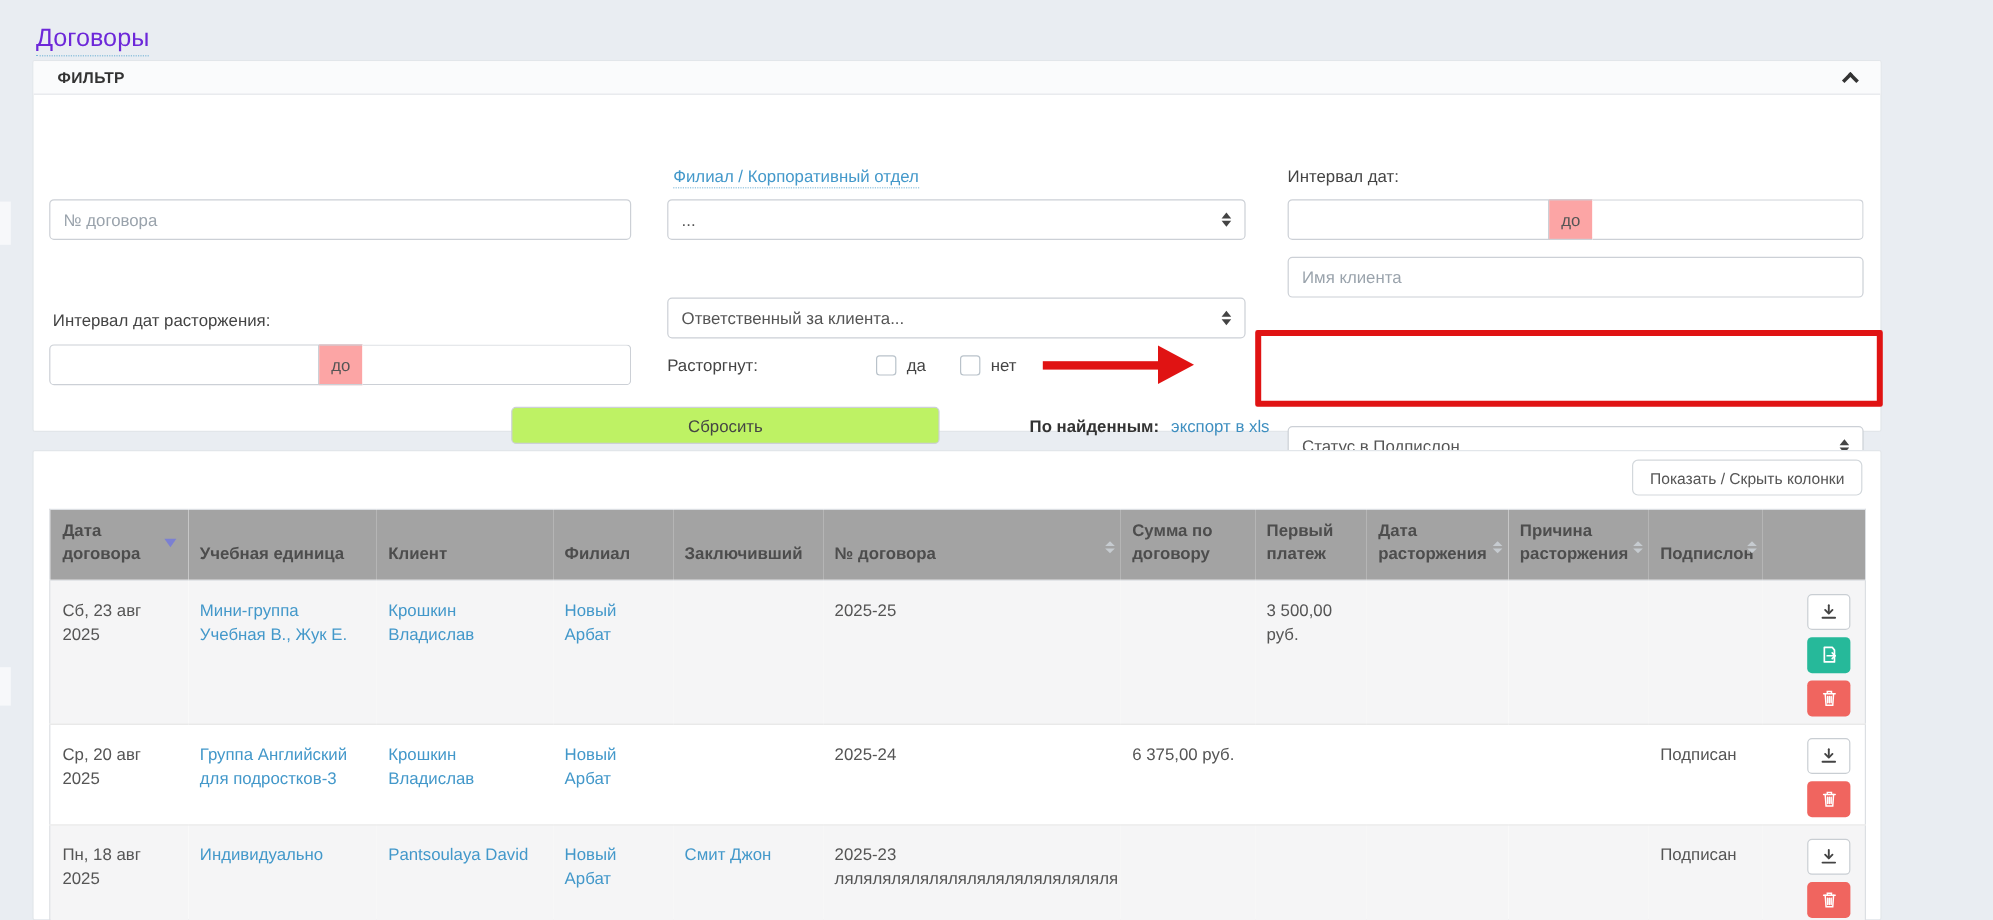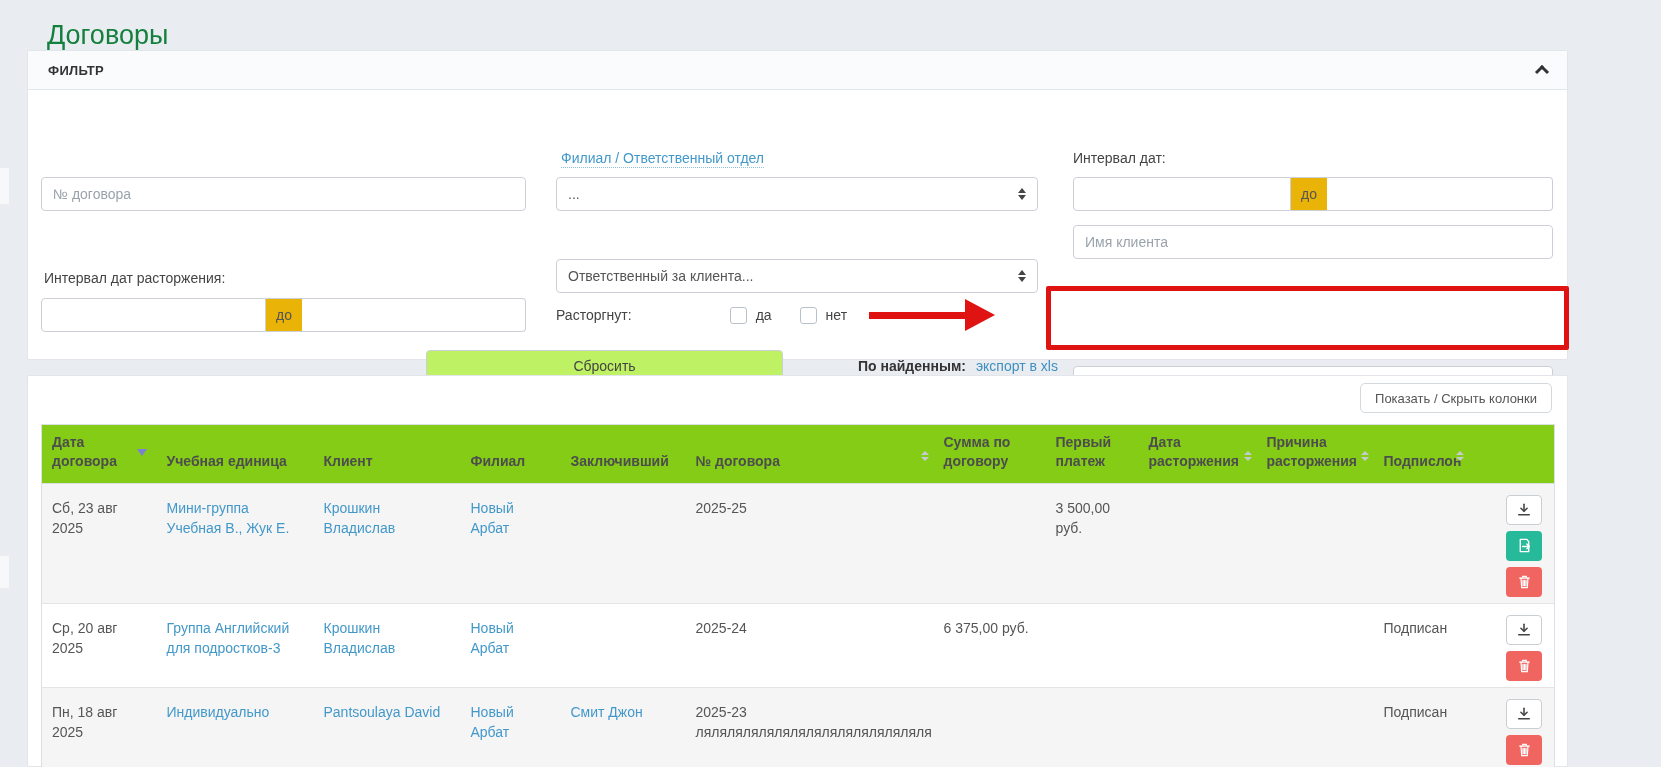--- a/index.html
+++ b/index.html
@@ -11,31 +11,31 @@
     font-family: "Liberation Sans", "DejaVu Sans", sans-serif;
     font-size: 14px;
     color: #555;
   }
   .rail-seg { position:absolute; left:0; width:9px; background:#f7f8fa; }
   .rail-seg.s1 { top:168px; height:36px; }
   .rail-seg.s2 { top:556px; height:32px; }
 
   .page-title {
     position:absolute; left:30px; top:20px;
-    font-size:27px; color:#15803d; text-decoration:none;
-    border-bottom:1px dotted #7db8d8; padding-bottom:2px; cursor:pointer;margin-left:17px;
+    font-size:21px; color:#6d28d9; text-decoration:none;
+    border-bottom:1px dotted #7db8d8; padding-bottom:2px; cursor:pointer;
   }
 
   
   .filter-card {
     position:absolute; left:27px; top:50px; width:1541px; height:310px;
     background:#fff; border:1px solid #e2e6ea; border-radius:2px;
   }
   .filter-header {
-    height:39px; background:#fafbfc; border-bottom:1px solid #e4e7ea;
+    height:28px; background:#fafbfc; border-bottom:1px solid #e4e7ea;
     display:flex; align-items:center; justify-content:space-between; padding:0 20px;
   }
   .filter-header .title { font-size:13px; font-weight:bold; color:#333; letter-spacing:.3px; }
   .chevron-up {
     width:10px; height:10px; border-left:3px solid #333; border-top:3px solid #333;
     transform:rotate(45deg); display:inline-block; margin-top:4px; cursor:pointer;
   }
   .filter-body { position:relative; height:264px; }
 
   .abs { position:absolute; }
@@ -58,21 +58,21 @@
   .select .val { white-space:nowrap; overflow:hidden; }
   .caret { position:absolute; right:11px; top:50%; transform:translateY(-50%);
            display:flex; flex-direction:column; align-items:center; gap:2px; }
   .caret .u { width:0;height:0;border-left:4px solid transparent;border-right:4px solid transparent;border-bottom:5px solid #444; }
   .caret .d { width:0;height:0;border-left:4px solid transparent;border-right:4px solid transparent;border-top:5px solid #444; }
 
   .date-group { display:flex; height:34px; }
   .date-group .tinput { border-radius:4px 0 0 4px; }
   .date-group .tinput.right { border-radius:0 4px 4px 0; border-left:none; }
   .date-addon {
-    width:36px; background:#eab308; border-top:1px solid #ccd0d6; border-bottom:1px solid #ccd0d6;
+    width:36px; background:#fca5a5; border-top:1px solid #ccd0d6; border-bottom:1px solid #ccd0d6;
     display:flex; align-items:center; justify-content:center; color:#555; flex:0 0 36px;
   }
 
   .f-contract { left:13px; top:87px; width:485px; }
   .f-branch-label { left:533px; top:60px; }
   .f-branch { left:528px; top:87px; width:482px; }
   .f-dates-label { left:1045px; top:60px; }
   .f-dates { left:1045px; top:87px; width:480px; }
   .f-concluded { left:13px; top:135px; width:485px; }
   .f-responsible { left:528px; top:135px; width:482px; }
@@ -120,21 +120,21 @@
     background:#fff; border:1px solid #d3d8dc; border-radius:5px;
     font-size:13px; color:#555;
   }
   .data-table {
     position:absolute; left:13px; top:48px; width:1513px;
     border-collapse:collapse; border:1px solid #dcdfe3; table-layout:fixed;
   }
   .data-table th {
     vertical-align:bottom; text-align:left; padding:8px 10px 12px 10px;
     font-size:14px; font-weight:bold; color:#4d4d4d; line-height:1.35;
-    position:relative; cursor:pointer; background:#84cc16;
+    position:relative; cursor:pointer; background:#a3a3a3;
     border-bottom:1px solid #dcdfe3;
   }
   .data-table td {
     vertical-align:top; padding:14px 10px; font-size:14px; color:#555;
     line-height:1.45; border-bottom:1px solid #e4e4e4; overflow:hidden;
   }
   .data-table tbody tr:nth-child(odd) { background:#f5f5f6; }
   .data-table a { color:#4398ca; text-decoration:none; cursor:pointer; }
 
   .sort-both { position:absolute; right:5px; bottom:22px;
@@ -165,21 +165,21 @@
   <div class="filter-header">
     <span class="title">ФИЛЬТР</span>
     <span class="chevron-up"></span>
   </div>
   <div class="filter-body">
 
     <div class="abs f-contract">
       <input class="tinput" placeholder="№ договора" style="">
     </div>
 
-    <a class="abs f-branch-label link-dotted">Филиал / Ответственный отдел</a>
+    <a class="abs f-branch-label link-dotted">Филиал / Корпоративный отдел</a>
     <div class="abs f-branch select">
       <span class="val">...</span>
       <span class="caret">
           <i class="u"></i>
           <i class="d"></i>
         </span>
     </div>
 
     <span class="abs f-dates-label flabel">Интервал дат:</span>
     <div class="abs f-dates date-group">

